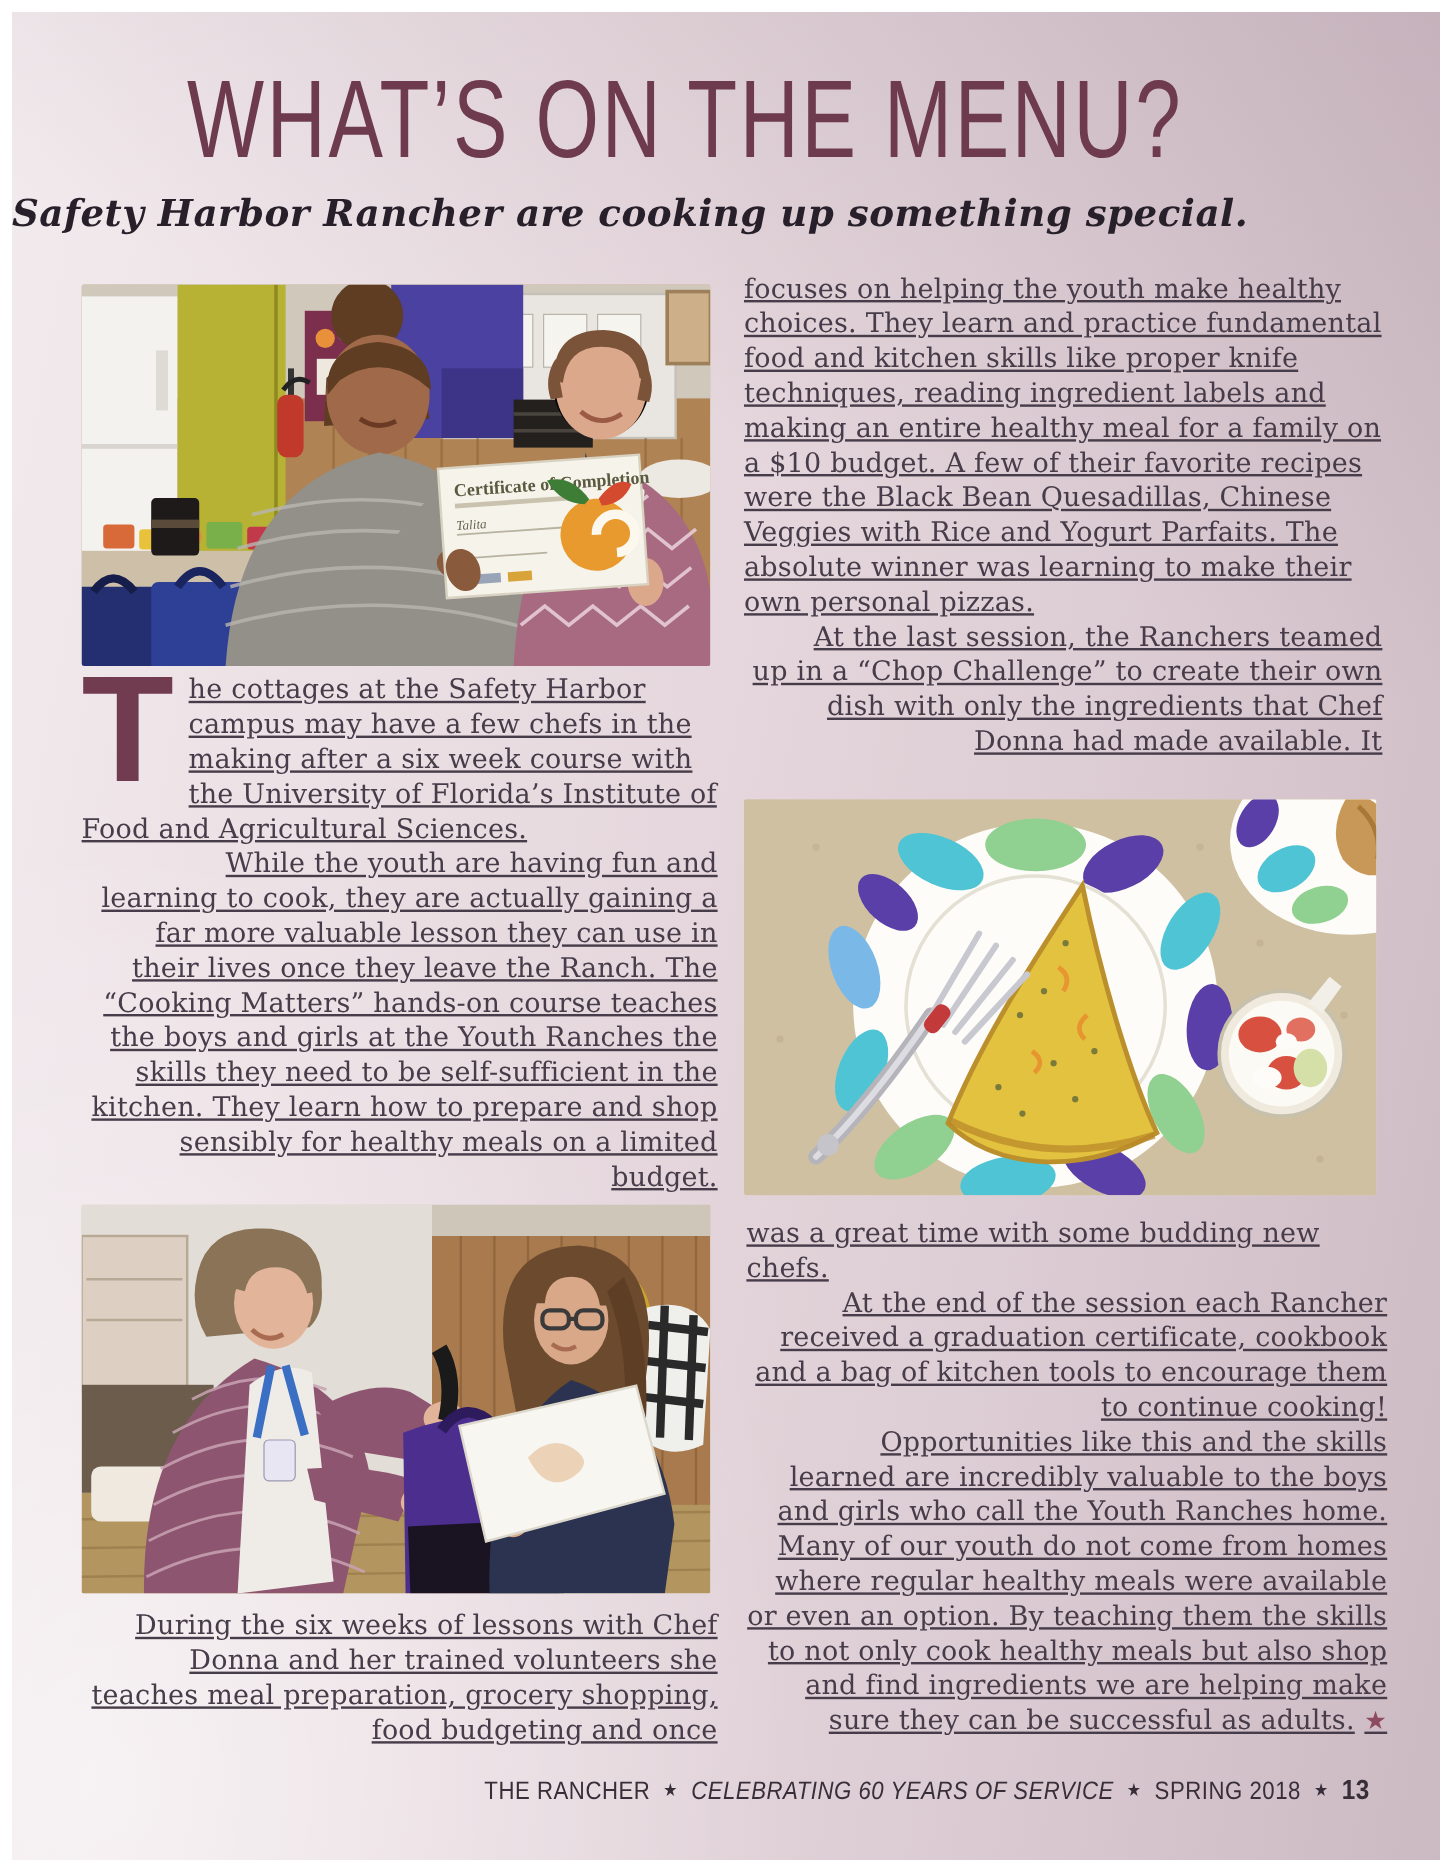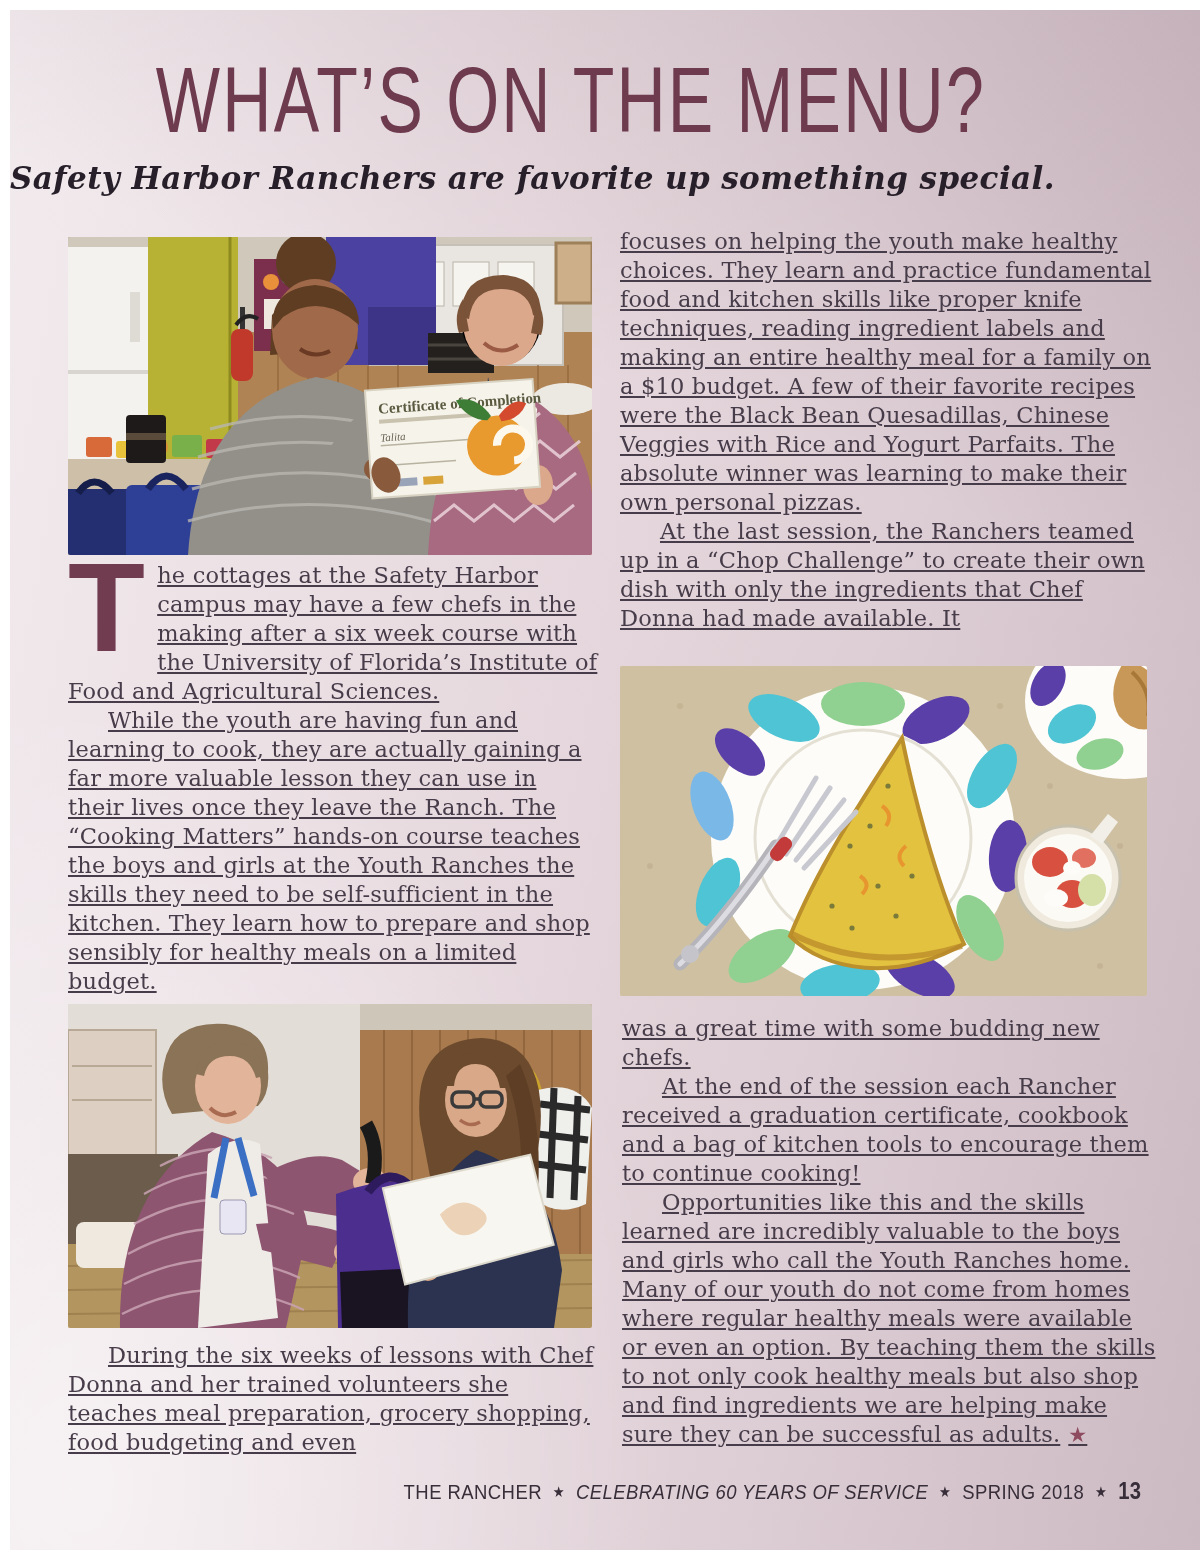--- a/index.html
+++ b/index.html
@@ -21,21 +21,21 @@
     transform:scaleX(.74);transform-origin:center;
     white-space:nowrap;
   }
   .subtitle{
     margin-top:14px;
     font-family:"DejaVu Serif",serif;font-style:italic;font-weight:700;
     font-size:31px;color:#27202a;letter-spacing:.4px;white-space:nowrap;
   }
   .body-text{font-size:22.5px;line-height:29px;color:#473c49;letter-spacing:.2px;text-align:left;}
   .body-text p{margin:0;text-decoration:underline;}
-  .body-text p.indent{text-indent:40px;}
+  .body-text p.indent{text-indent:40px;text-align:right;}
   .block{position:absolute;}
   #photo1{left:58px;top:227px;width:524px;height:318px;}
   #left1 {left:58px;top:551px;width:530px;}
   #photo2{left:58px;top:994px;width:524px;height:324px;}
   #left2 {left:58px;top:1331px;width:530px;}
   #right1{left:610px;top:217px;width:532px;}
   #photo3{left:610px;top:656px;width:527px;height:330px;}
   #right2{left:612px;top:1004px;width:534px;}
   .photo{overflow:hidden;border-radius:2px;background:#d8ccc0;}
   .photo svg{display:block;}
@@ -58,21 +58,21 @@
   .footer-inner .star{font-size:15px;vertical-align:2px;padding:0 6px;}
   .footer-inner .pagenum{font-weight:700;font-size:23px;}
 </style>
 </head>
 <body>
 
 <div class="page">
 
   <div class="header">
     <div class="title">WHAT’S ON THE MENU?</div>
-    <div class="subtitle">Safety Harbor Ranchers are favorite up something special.</div>
+    <div class="subtitle">Safety Harbor Rancher are cooking up something special.</div>
   </div>
 
   <div class="photo block" id="photo1">
     <svg width="524" height="318" viewBox="0 0 524 318" preserveAspectRatio="none">
 
       <rect x="0" y="0" width="524" height="318" fill="#b08355"></rect>
       <rect x="0" y="0" width="524" height="95" fill="#cfc8bb"></rect>
 
       <rect x="300" y="8" width="195" height="120" fill="#e9e6e1" stroke="#c6c1b8" stroke-width="2"></rect>
       <line x1="330" y1="20" x2="330" y2="120" stroke="#b9b4aa" stroke-width="2"></line>
@@ -300,21 +300,21 @@
       </g>
 
       <g transform="rotate(-6 396 210)">
         <path d="M318,176 l150,-18 14,92 -152,24 z" fill="#f8f6f0" stroke="#dcd8cc" stroke-width="2"></path>
         <path d="M372,208 q22,-18 40,-2 q14,12 -4,22 q-24,12 -36,-20" fill="#e8c9a8" opacity=".8"></path>
       </g>
     </svg>
   </div>
 
   <div class="block body-text" id="left2">
-    <p class="indent">During the six weeks of lessons with Chef Donna and her trained volunteers she teaches meal preparation, grocery shopping, food budgeting and even</p>
+    <p class="indent">During the six weeks of lessons with Chef Donna and her trained volunteers she teaches meal preparation, grocery shopping, food budgeting and once</p>
   </div>
 
   <div class="block body-text" id="right1">
     <p>focuses on helping the youth make healthy choices. They learn and practice fundamental food and kitchen skills like proper knife techniques, reading ingredient labels and making an entire healthy meal for a family on a $10 budget. A few of their favorite recipes were the Black Bean Quesadillas, Chinese Veggies with Rice and Yogurt Parfaits. The absolute winner was learning to make their own personal pizzas.</p>
     <p class="indent">At the last session, the Ranchers teamed up in a “Chop Challenge” to create their own dish with only the ingredients that Chef Donna had made available. It</p>
   </div>
 
   <div class="photo block" id="photo3">
     <svg width="527" height="330" viewBox="0 0 527 330" preserveAspectRatio="none">
       <rect x="0" y="0" width="527" height="330" fill="#cfc0a2"></rect>

